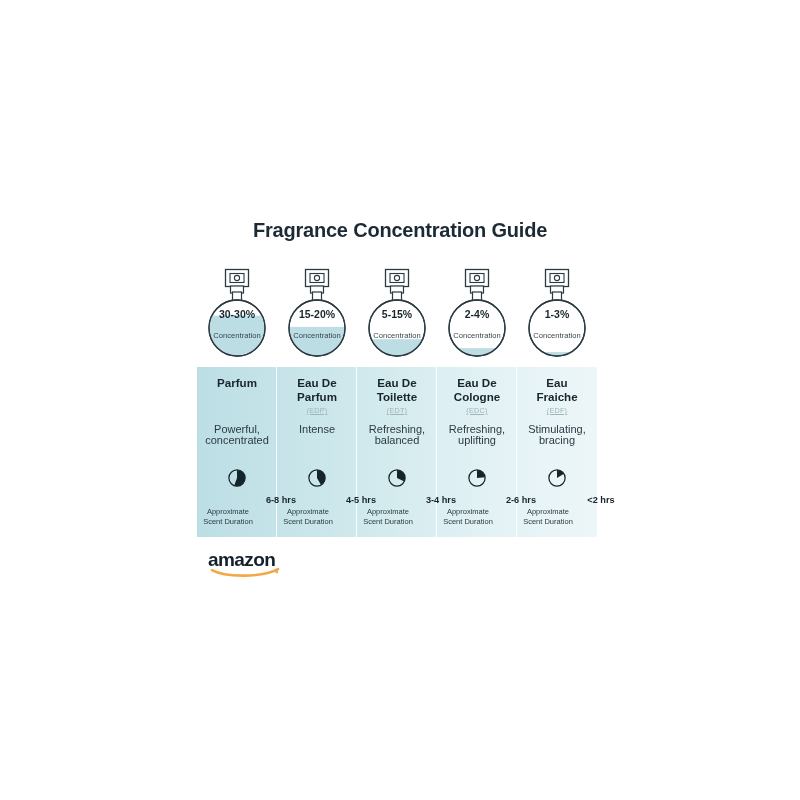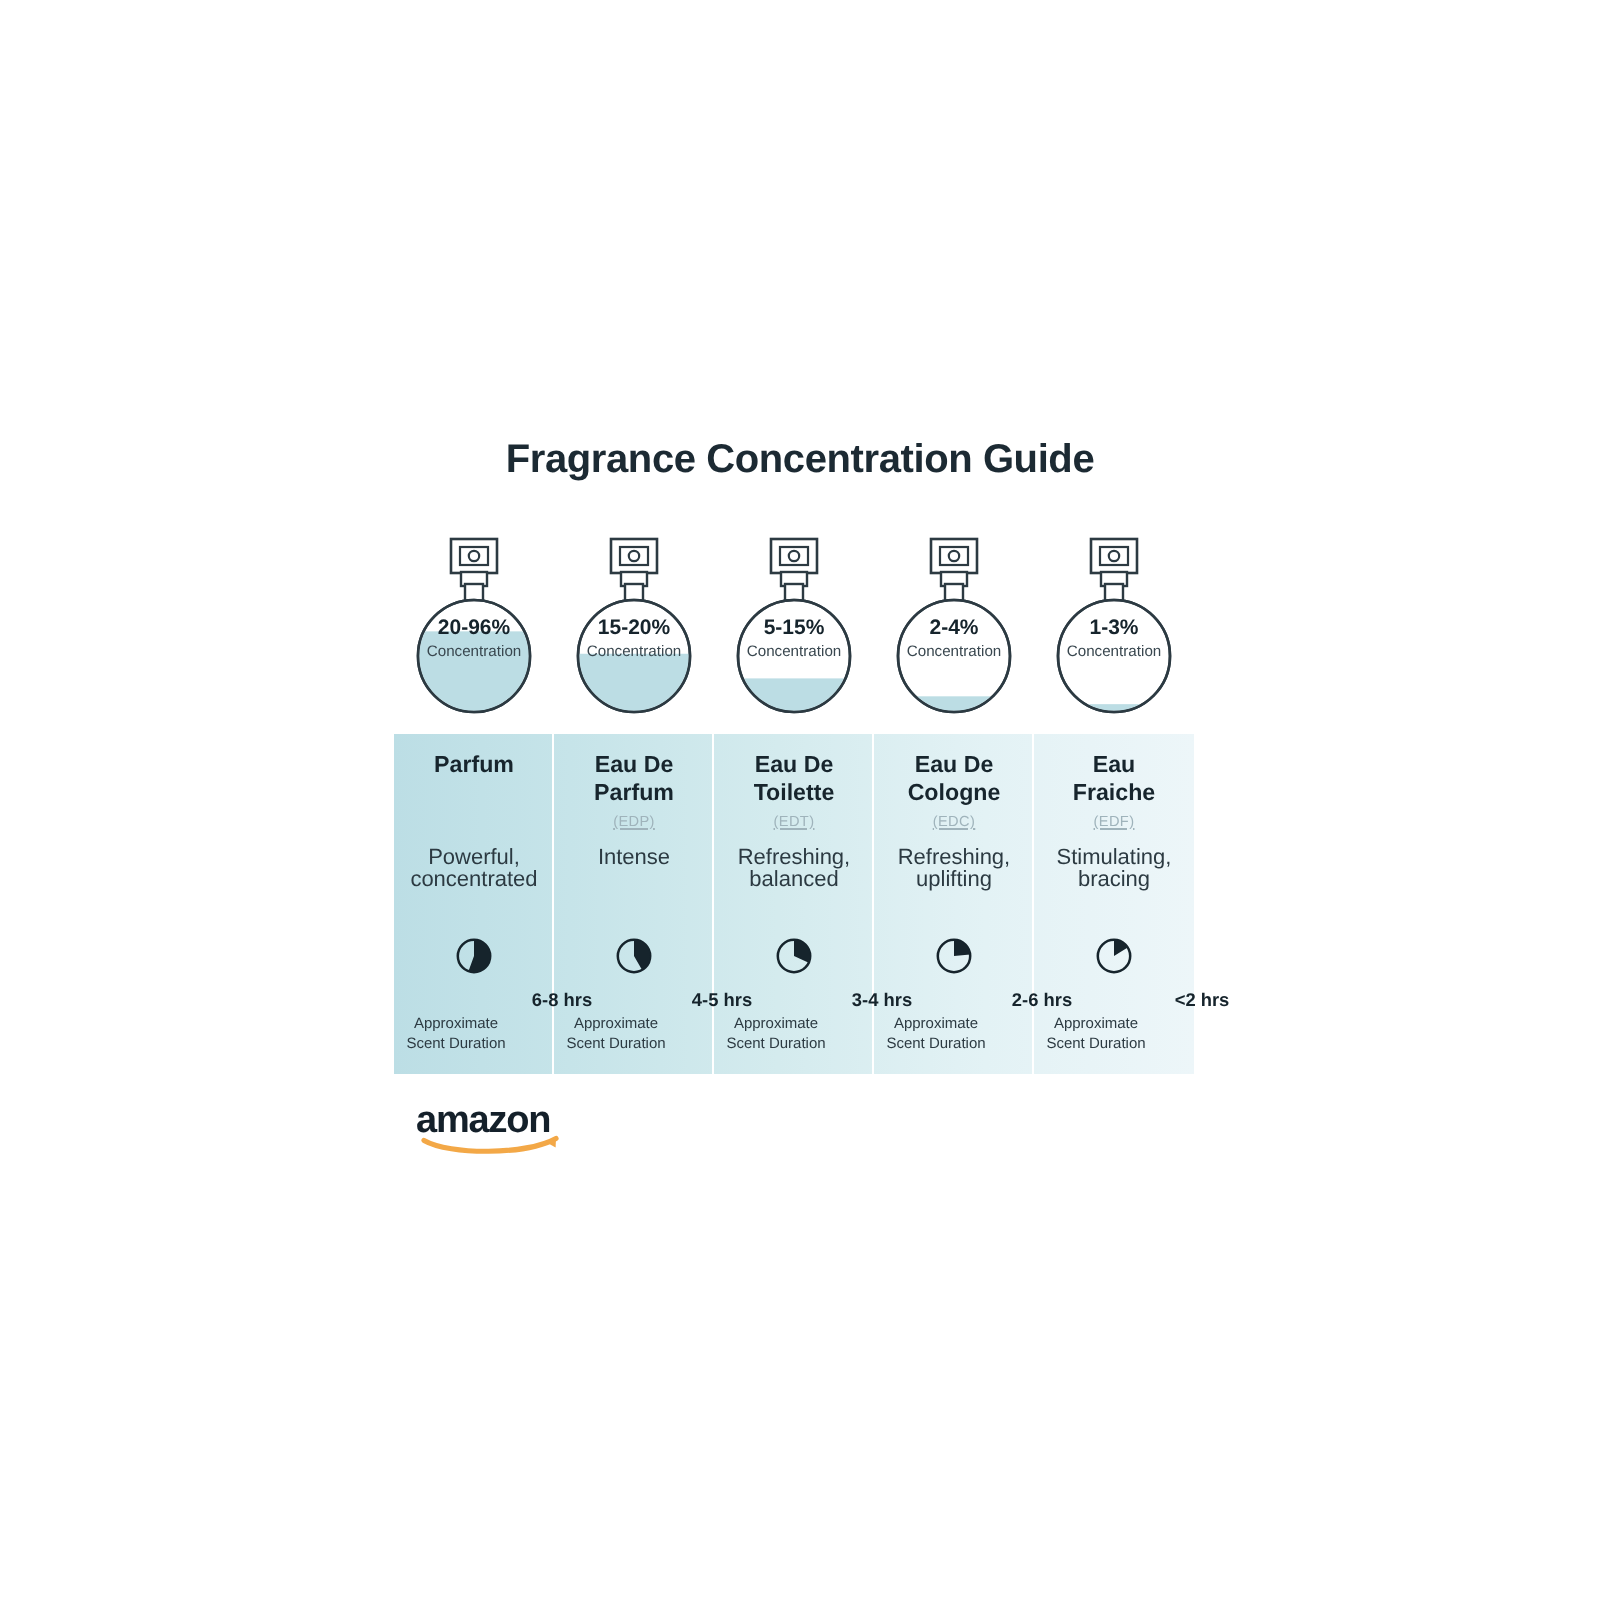--- a/index.html
+++ b/index.html
@@ -66,21 +66,21 @@
   .bottle-pct {
     font-size: 10.5px;
     font-weight: bold;
     color: #16242c;
     line-height: 12px;
   }
   .bottle-sub {
     font-size: 7.6px;
     color: #39474f;
     line-height: 10px;
-    margin-top: 1px;
+    margin-top: 11px;
   }
 
   
   #panel {
     position: absolute;
     left: 197px;
     top: 367px;
     width: 400px;
     height: 170px;
     background: linear-gradient(to right, #bcdee5 0%, #c6e4e9 22%, #d4ebee 48%, #e3f2f5 74%, #edf6f9 100%);
@@ -190,21 +190,21 @@
           <circle cx="40" cy="12" r="2.6" fill="#ffffff" stroke="#2c3a42" stroke-width="1.1"></circle>
           <rect x="33.5" y="20" width="13" height="7" fill="#ffffff" stroke="#2c3a42" stroke-width="1.2"></rect>
           <rect x="35.5" y="26" width="9" height="9" fill="#ffffff" stroke="#2c3a42" stroke-width="1.2"></rect>
           <circle cx="40" cy="62" r="28" fill="#ffffff" stroke="#2c3a42" stroke-width="1.3"></circle>
           <g clip-path="url(#bclip0)">
             <rect x="12" y="49.68" width="56" height="56" fill="#bcdde4"></rect>
           </g>
           <circle cx="40" cy="62" r="28" fill="none" stroke="#2c3a42" stroke-width="1.3"></circle>
         </svg>
         <div class="bottle-text">
-          <div class="bottle-pct">20-96%</div>
+          <div class="bottle-pct">30-30%</div>
           <div class="bottle-sub">Concentration</div>
         </div>
       </div>
       <div class="bottle-cell">
         <svg width="80" height="98" viewBox="0 0 80 98" class="bottle-svg">
           <defs>
             <clipPath id="bclip1">
               <circle cx="40" cy="62" r="27.4"></circle>
             </clipPath>
           </defs>

